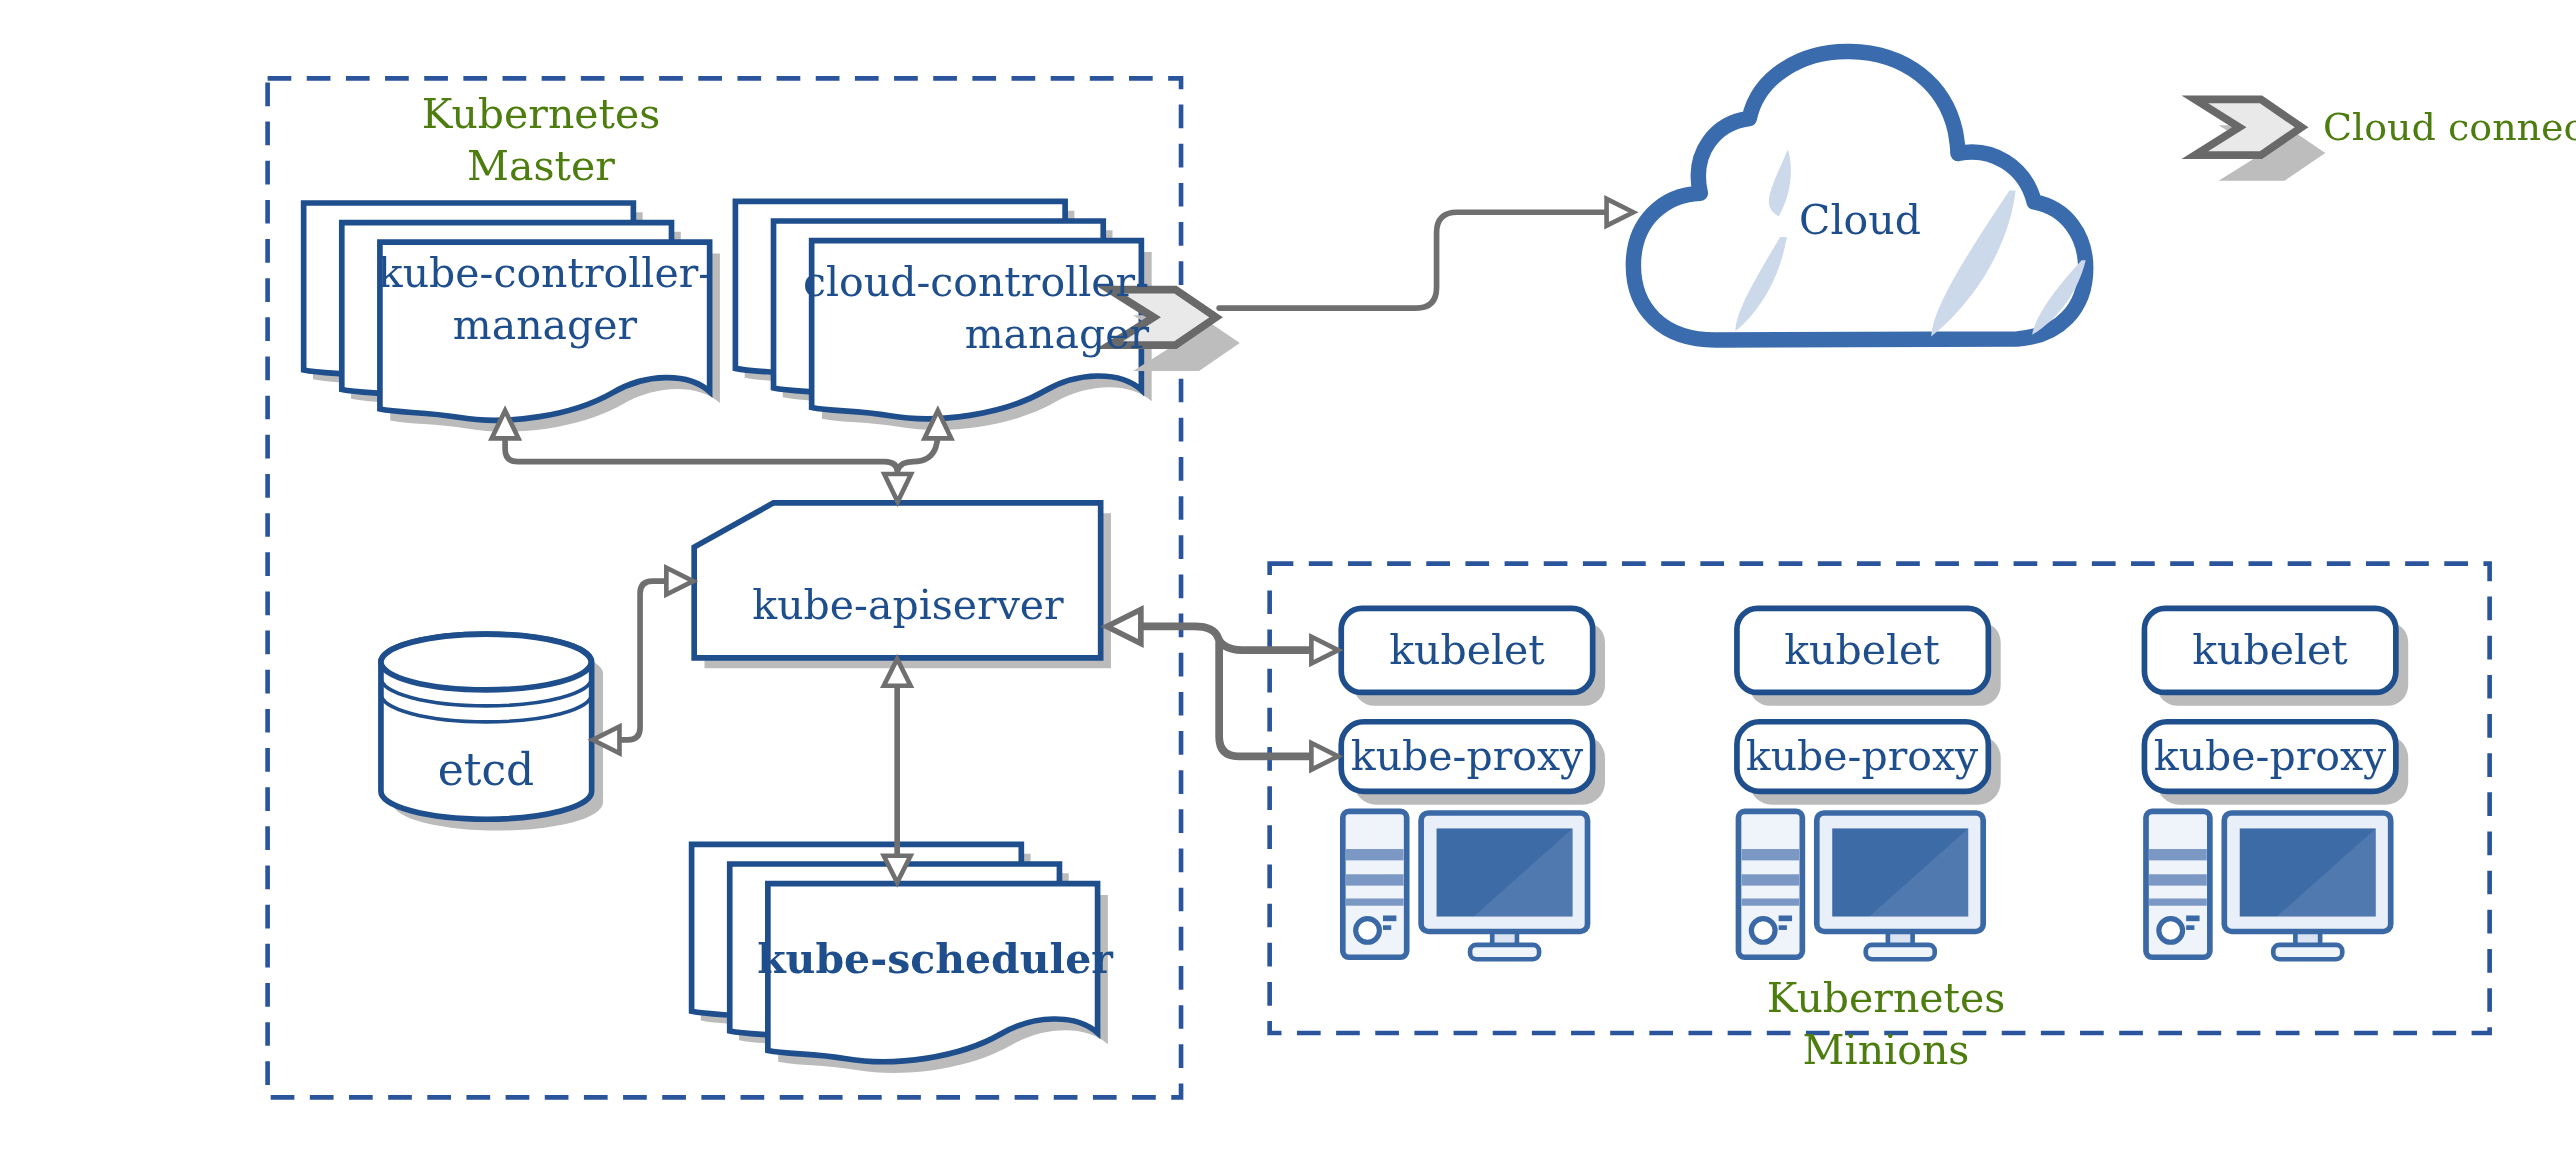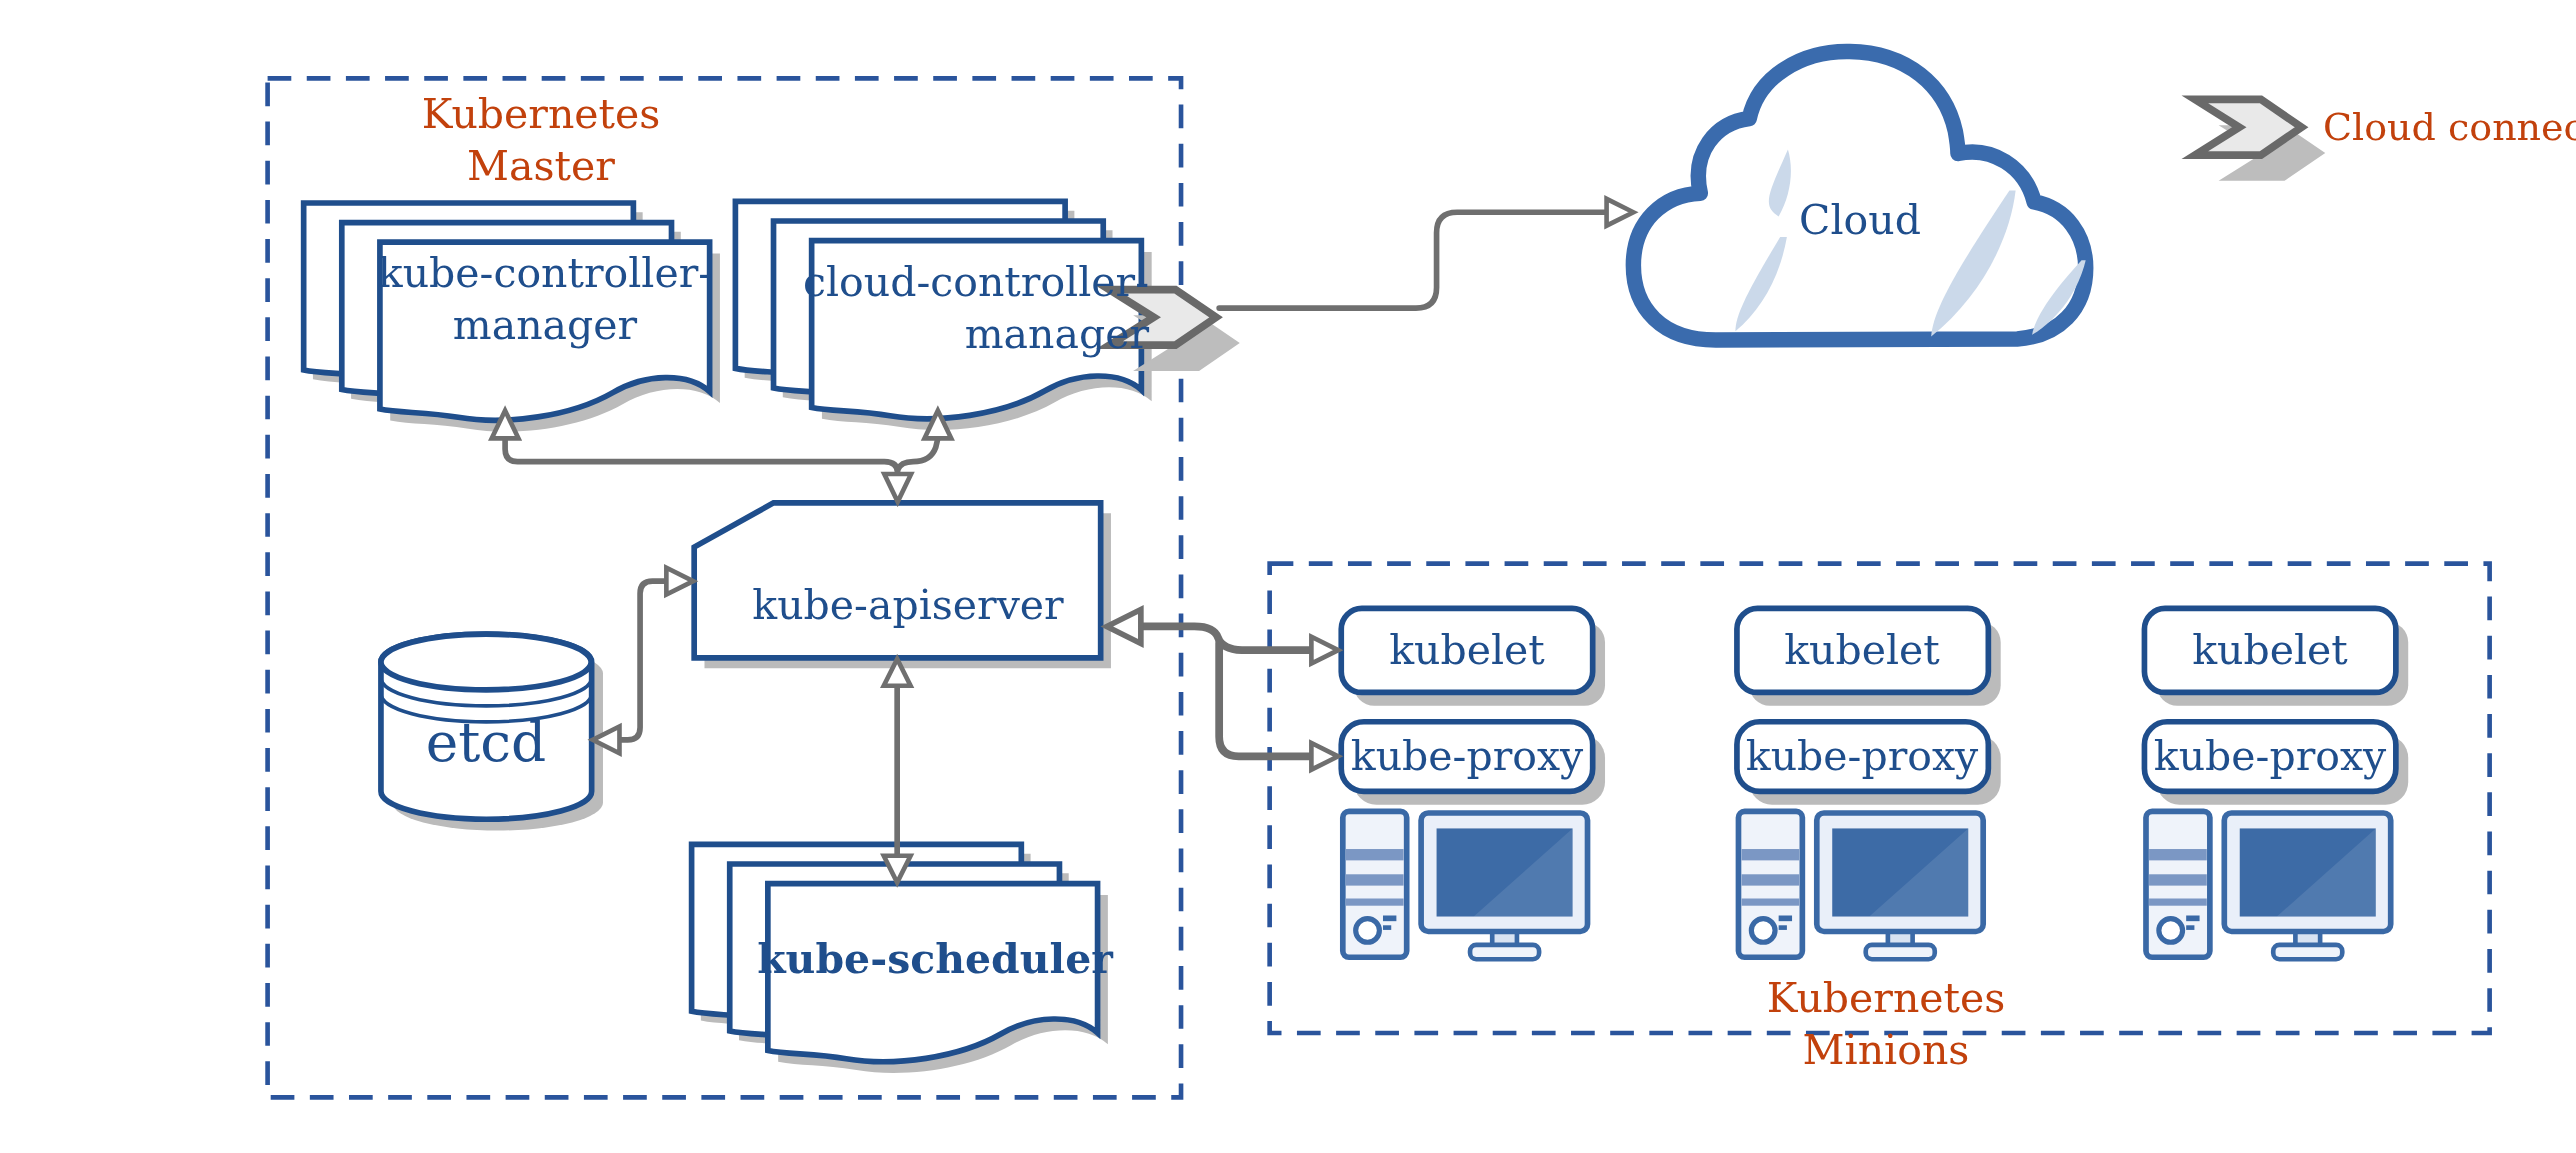--- a/index.html
+++ b/index.html
@@ -13,21 +13,21 @@
   #shapes{position:absolute;left:0;top:0;width:2665px;height:1153px;}
   .lbl{
     position:absolute;
     transform:translate(-50%,-50%);
     white-space:pre-line;
     text-align:center;
     line-height:1.28;
     pointer-events:none;
   }
   .blue{color:#1F4E8C;font-size:41px;}
-  .gray{color:#c2410c;font-size:41px;}
+  .gray{color:#4d7c0f;font-size:41px;}
   .legend{transform:translate(0,-50%);text-align:left;}
 </style>
 </head>
 <body>
 
 <div id="canvas">
 
 <svg id="shapes" viewBox="0 0 5172 2238" xmlns="http://www.w3.org/2000/svg">
   <defs>
 
@@ -190,21 +190,21 @@
 Master</div>
 
 <div class="lbl blue" style="left:545px;top:299px;">kube-controller-
 manager</div>
 
 <div class="lbl blue" style="left:976px;top:308px;text-align:right;">cloud-controller-
 manager</div>
 
 <div class="lbl blue" style="left:908px;top:581px;margin-top:24px;">kube-apiserver</div>
 
-<div class="lbl blue" style="left:486px;top:742px;font-size:55px;">etcd</div>
+<div class="lbl blue" style="left:486px;top:770px;font-size:44px;">etcd</div>
 
 <div class="lbl blue" style="left:935px;top:959px;font-weight:bold;">kube-scheduler</div>
 
 <div class="lbl blue" style="left:1860px;top:220px;">Cloud</div>
 
 <div class="lbl gray legend" style="left:2323px;top:127px;font-size:38px;">Cloud connector</div>
 
 <div class="lbl blue" style="left:1467px;top:650px;">kubelet</div>
 <div class="lbl blue" style="left:1862px;top:650px;">kubelet</div>
 <div class="lbl blue" style="left:2270px;top:650px;">kubelet</div>

